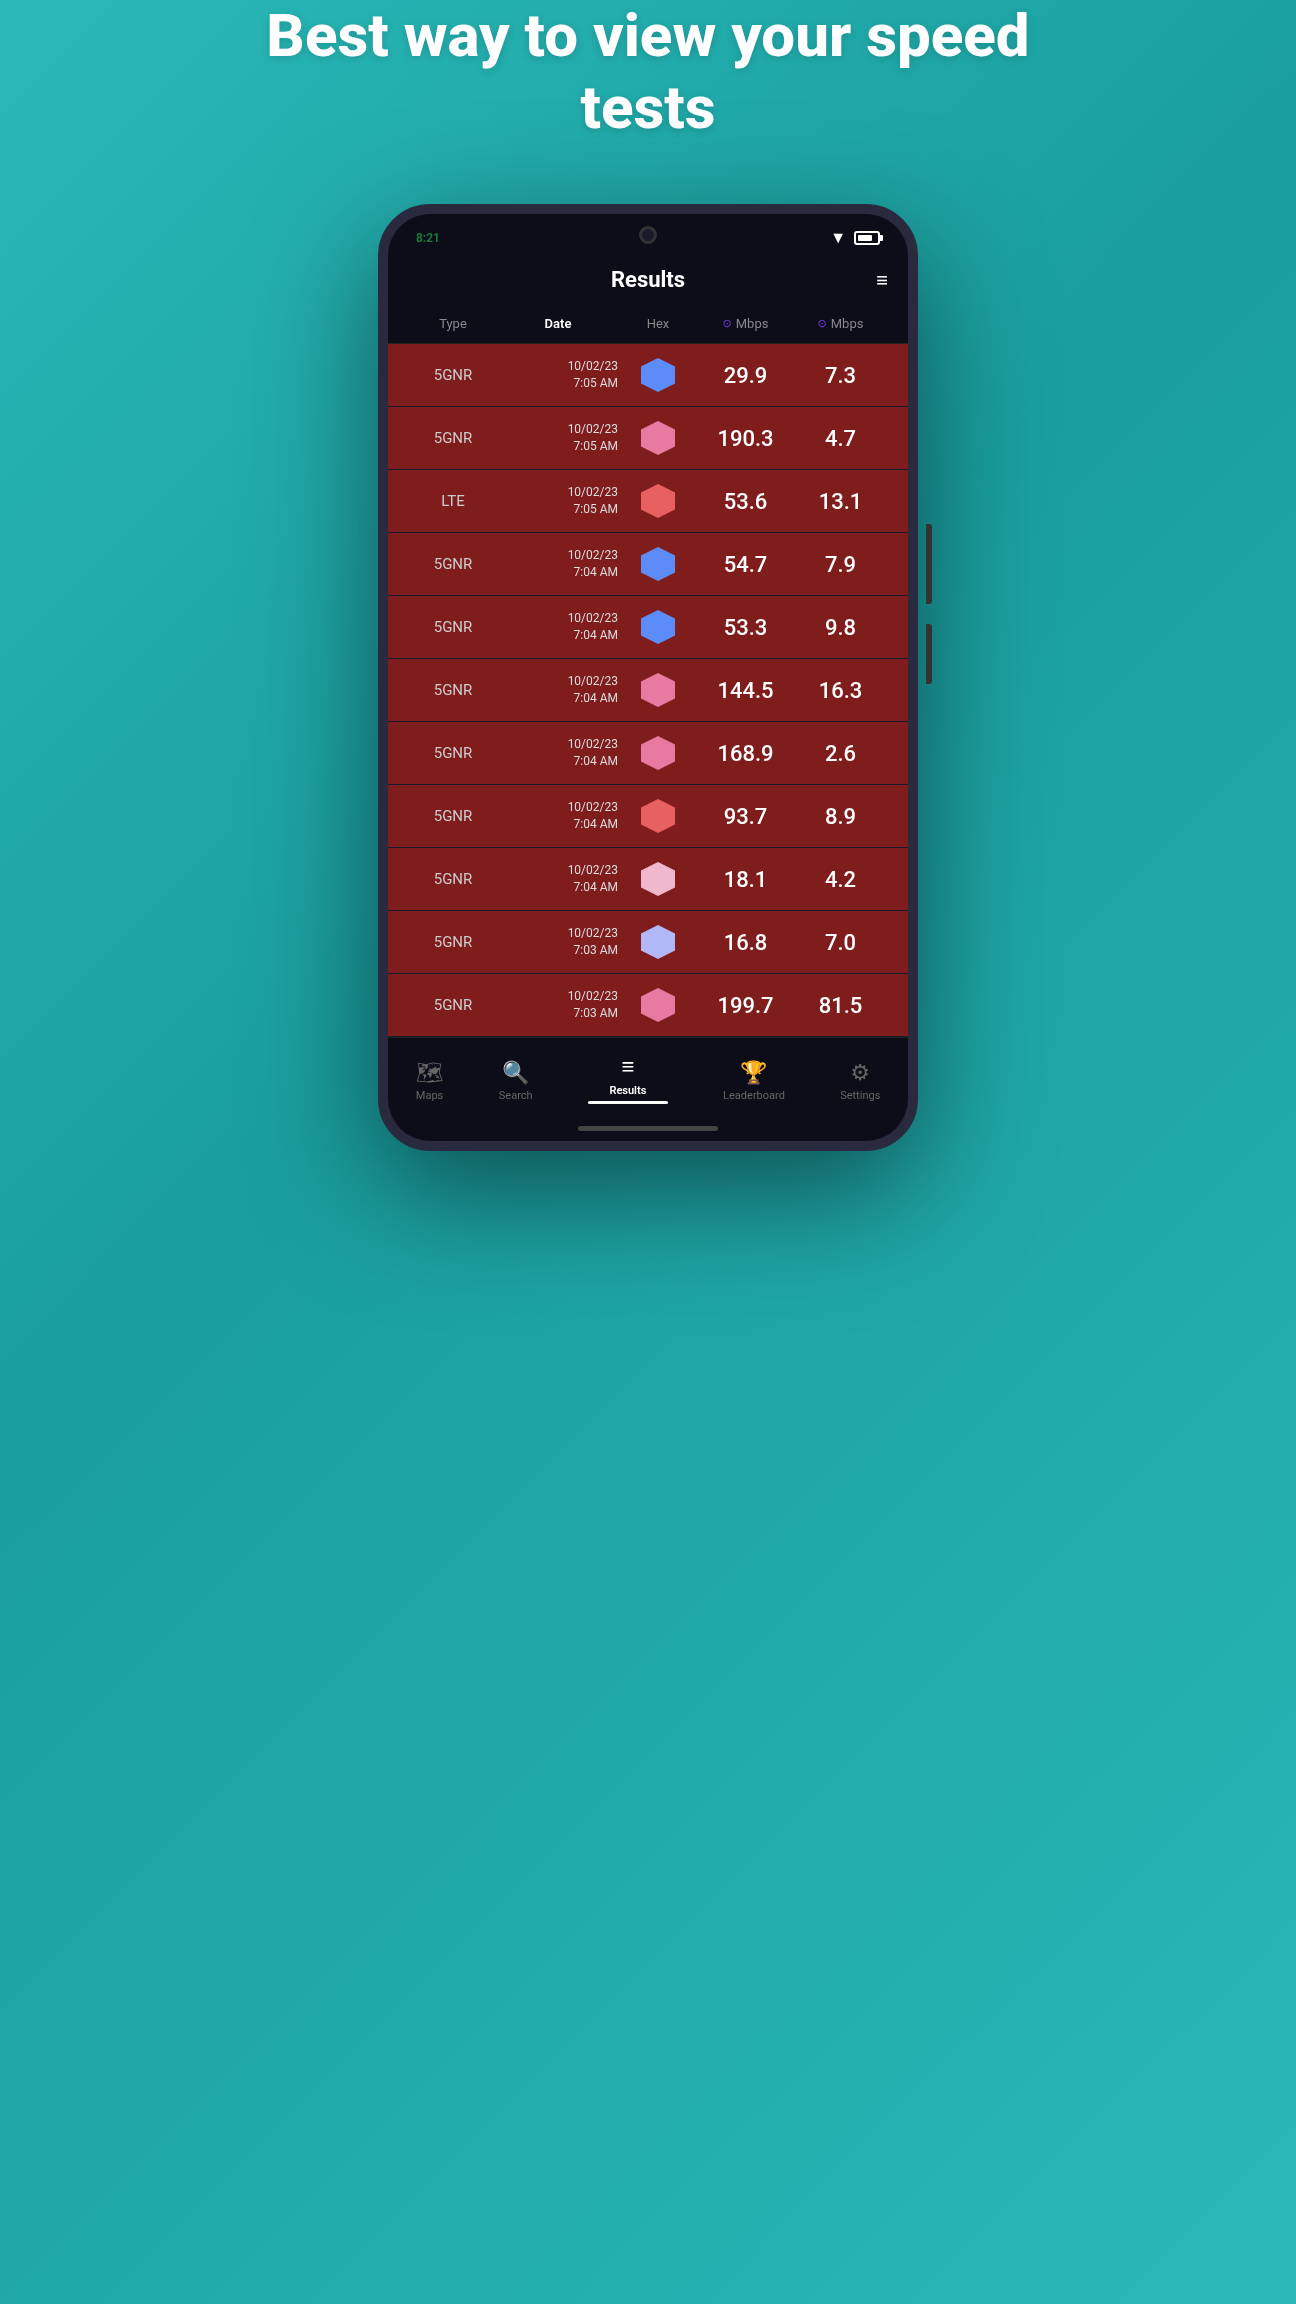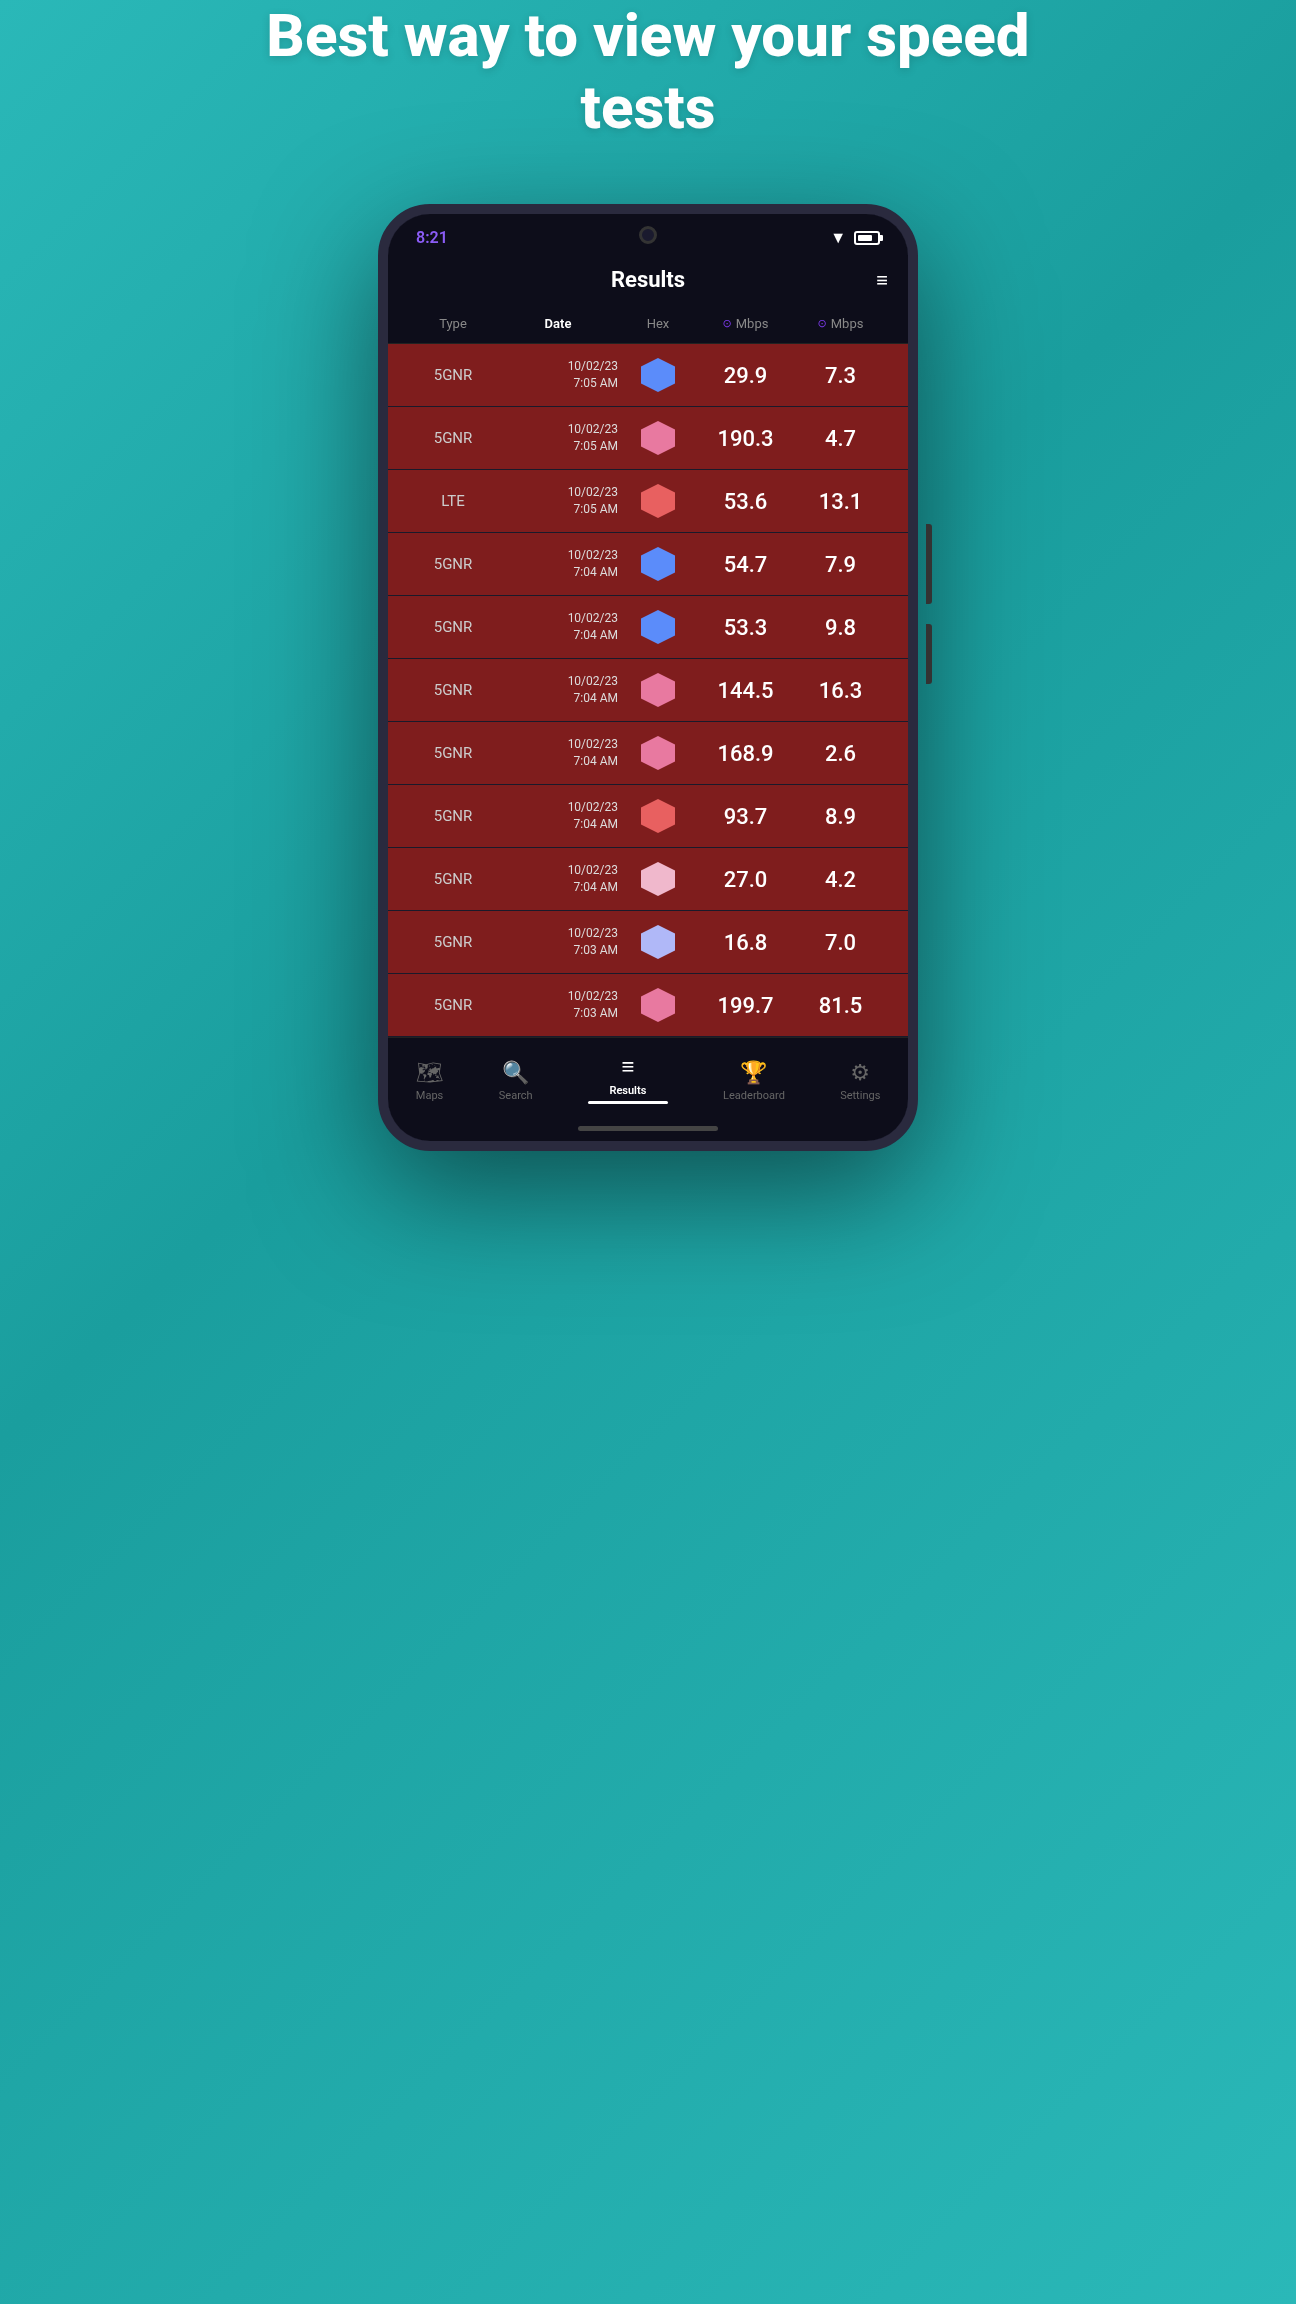--- a/index.html
+++ b/index.html
@@ -41,22 +41,22 @@
     
     .status-bar {
       background: #0d0d1a;
       display: flex;
       justify-content: space-between;
       align-items: center;
       padding: 14px 28px 8px;
       position: relative;
     }
     .status-time {
-      color: #8b5cf6;
-      font-size: 16px;
+      color: #15803d;
+      font-size: 12px;
       font-weight: 600;
     }
     .status-camera {
       width: 18px;
       height: 18px;
       background: #1a1a2e;
       border-radius: 50%;
       border: 3px solid #333;
       position: absolute;
       left: 50%;
@@ -349,21 +349,21 @@
     </div>
     <div class="cell mbps">93.7</div>
     <div class="cell mbps">8.9</div>
   </div>
         <div class="table-row">
     <div class="cell type">5GNR</div>
     <div class="cell date">10/02/23<br>7:04 AM</div>
     <div class="cell hex-container">
       <div class="hex" style="background:#f0b8cc"></div>
     </div>
-    <div class="cell mbps">27.0</div>
+    <div class="cell mbps">18.1</div>
     <div class="cell mbps">4.2</div>
   </div>
         <div class="table-row">
     <div class="cell type">5GNR</div>
     <div class="cell date">10/02/23<br>7:03 AM</div>
     <div class="cell hex-container">
       <div class="hex" style="background:#b0b8f8"></div>
     </div>
     <div class="cell mbps">16.8</div>
     <div class="cell mbps">7.0</div>

